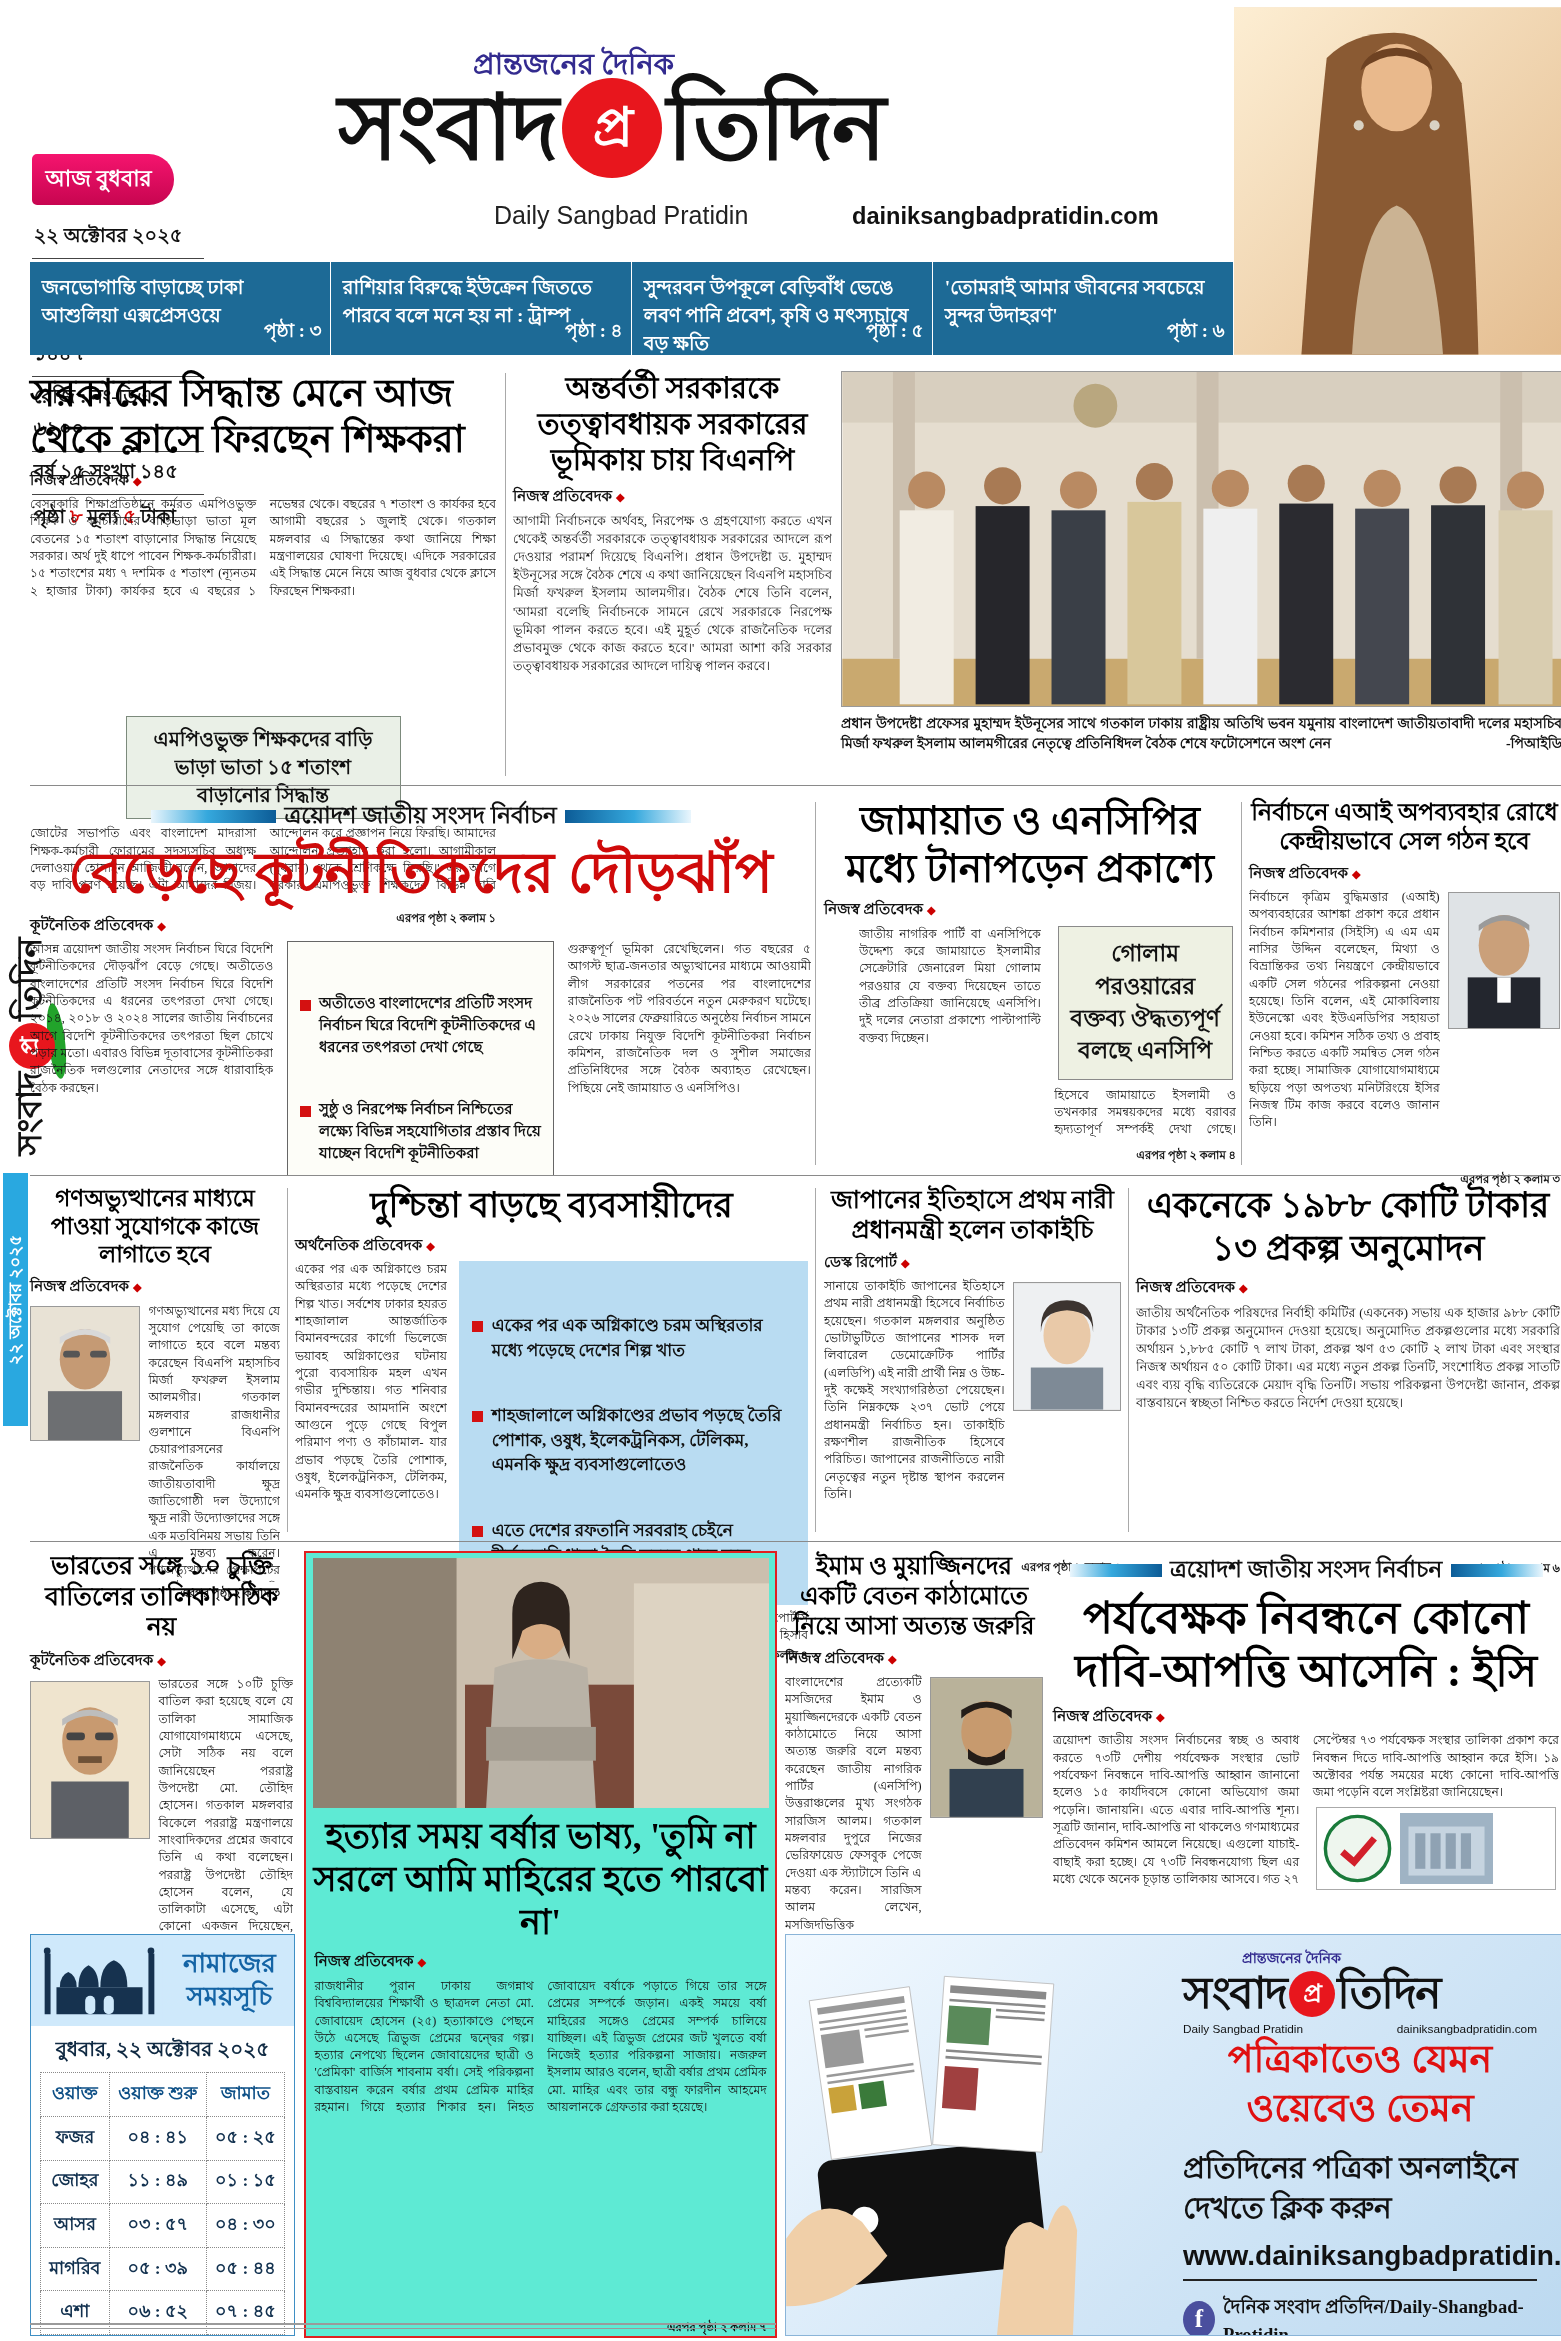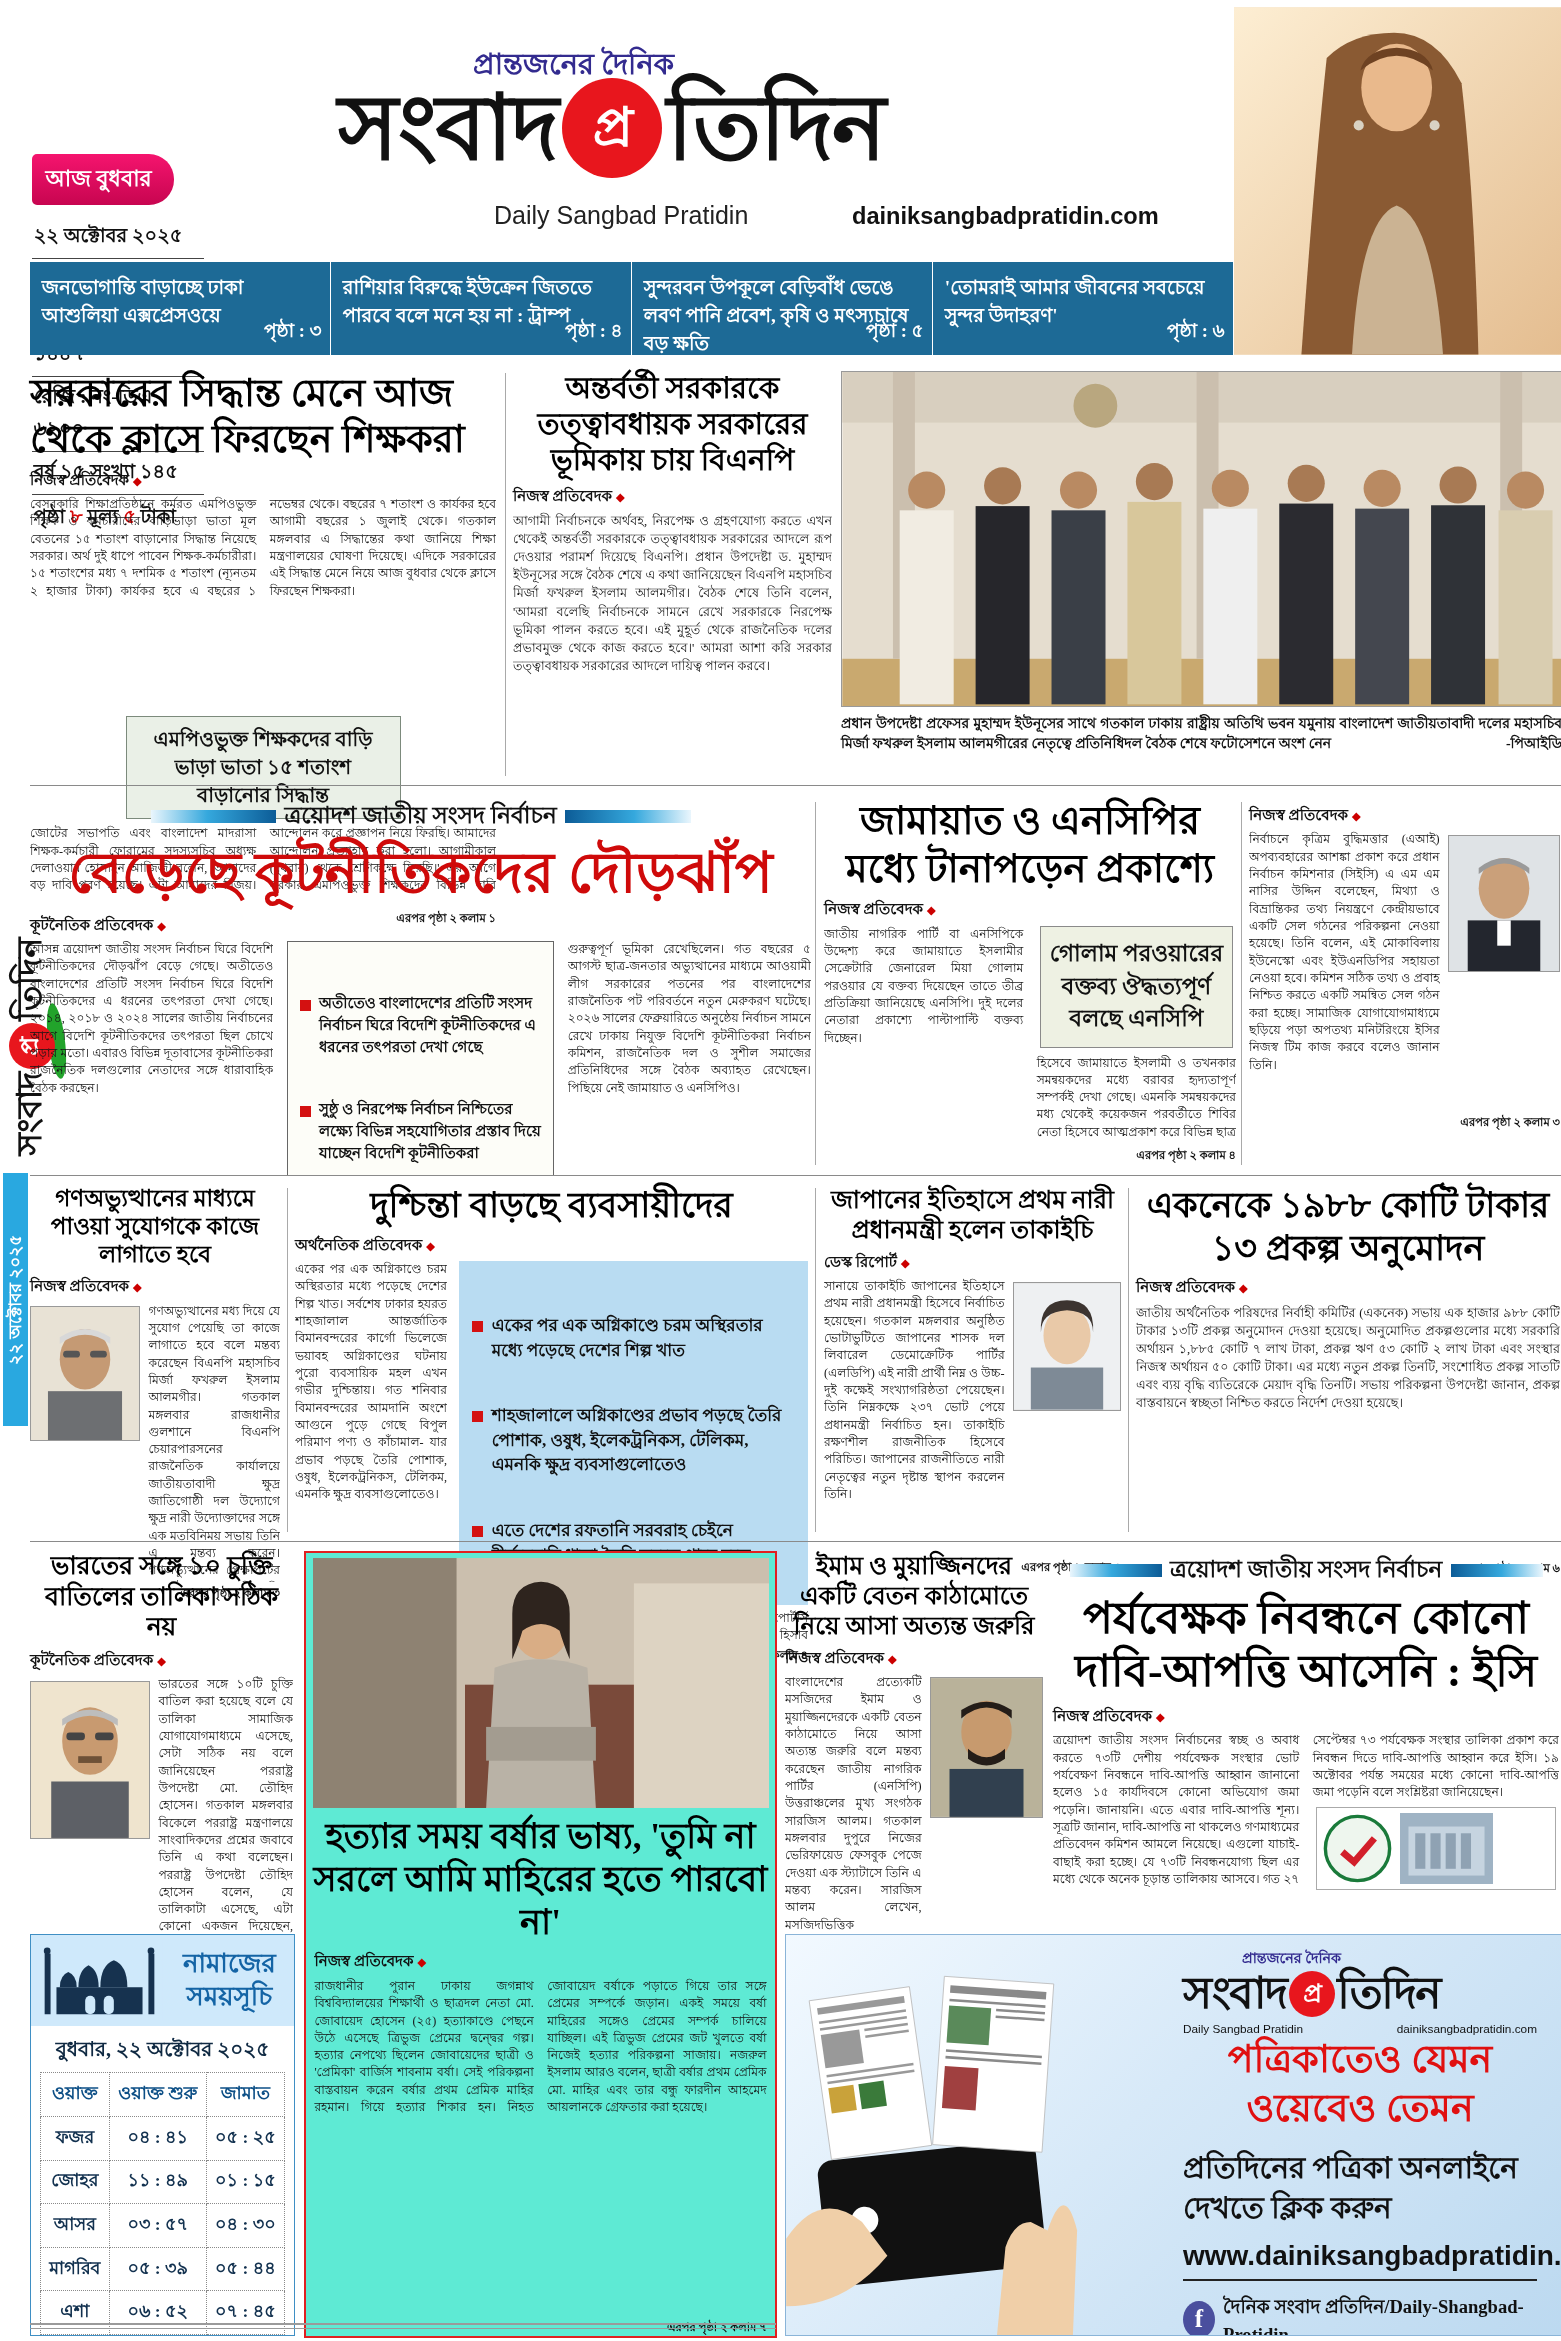--- a/index.html
+++ b/index.html
@@ -261,31 +261,32 @@
       </div>
       <div class="body-text" style="flex:1;height:218px;overflow:hidden;">গুরুত্বপূর্ণ ভূমিকা রেখেছিলেন। গত বছরের ৫ আগস্ট ছাত্র-জনতার অভ্যুত্থানের মাধ্যমে আওয়ামী লীগ সরকারের পতনের পর বাংলাদেশের রাজনৈতিক পট পরিবর্তনে নতুন মেরুকরণ ঘটেছে। ২০২৬ সালের ফেব্রুয়ারিতে অনুষ্ঠেয় নির্বাচন সামনে রেখে ঢাকায় নিযুক্ত বিদেশি কূটনীতিকরা নির্বাচন কমিশন, রাজনৈতিক দল ও সুশীল সমাজের প্রতিনিধিদের সঙ্গে বৈঠক অব্যাহত রেখেছেন। পিছিয়ে নেই জামায়াত ও এনসিপিও।</div>
     </div>
   </div>
 
   <div class="abs vrule" style="left:815px;top:802px;height:363px;"></div>
 
   <div class="abs" style="left:824px;top:797px;width:412px;">
     <div class="hl" style="font-size:39px;">জামায়াত ও এনসিপির মধ্যে টানাপড়েন প্রকাশ্যে</div>
     <div class="byline"><span>নিজস্ব প্রতিবেদক</span> <span class="diamond">◆</span></div>
-    <div class="cols2" style="height:218px;overflow:hidden;">
+    <div class="cols2" style="height:218px;overflow:hidden;margin-left:35px;">
       <div class="body-text">জাতীয় নাগরিক পার্টি বা এনসিপিকে উদ্দেশ্য করে জামায়াতে ইসলামীর সেক্রেটারি জেনারেল মিয়া গোলাম পরওয়ার যে বক্তব্য দিয়েছেন তাতে তীব্র প্রতিক্রিয়া জানিয়েছে এনসিপি। দুই দলের নেতারা প্রকাশ্যে পাল্টাপাল্টি বক্তব্য দিচ্ছেন।</div>
       <div class="quote-box">গোলাম পরওয়ারের বক্তব্য ঔদ্ধত্যপূর্ণ বলছে এনসিপি</div>
       <div class="body-text">হিসেবে জামায়াতে ইসলামী ও তখনকার সমন্বয়কদের মধ্যে বরাবর হৃদ্যতাপূর্ণ সম্পর্কই দেখা গেছে। এমনকি সমন্বয়কদের মধ্য থেকেই কয়েকজন পরবর্তীতে শিবির নেতা হিসেবে আত্মপ্রকাশ করে বিভিন্ন ছাত্র সংসদ নির্বাচনে জয়লাভও করেছেন। এ ছাড়া শেখ হাসিনাবিরোধী আন্দোলনে নেতৃত্ব দেওয়াদের অনেকে পরোক্ষভাবে 'জামায়াত বা শিবিরেরই লোক' এমন প্রচারণাও রাজনৈতিক অঙ্গনে ছিল। এরপর চলতি বছরের ফেব্রুয়ারিতে এনসিপি দল হিসেবে আত্মপ্রকাশ করে।</div>
     </div>
     <div class="more">এরপর পৃষ্ঠা ২ কলাম ৪</div>
   </div>
 
   <div class="abs vrule" style="left:1241px;top:802px;height:363px;"></div>
 
   <div class="abs" style="left:1249px;top:798px;width:311px;">
+    <div class="hl" style="font-size:23.6px;">নির্বাচনে এআই অপব্যবহার রোধে কেন্দ্রীয়ভাবে সেল গঠন হবে</div>
     <div class="byline"><span>নিজস্ব প্রতিবেদক</span> <span class="diamond">◆</span></div>
     <div class="portrait" style="float:right;width:110px;height:135px;margin:3.4px 0 5px 8.4px;">
       <svg width="110" height="135" viewBox="0 0 130 160">
           <rect width="130" height="160" fill="#dfe3e6"></rect>
           <ellipse cx="65" cy="62" rx="30" ry="36" fill="#caa07a"></ellipse>
           <path d="M35 45 Q65 20 95 45 L95 38 Q65 14 35 38 Z" fill="#9a9a9a"></path>
           <rect x="22" y="100" width="86" height="60" fill="#23262e"></rect>
           <rect x="57" y="100" width="16" height="30" fill="#fff"></rect>
         </svg>
     </div>

